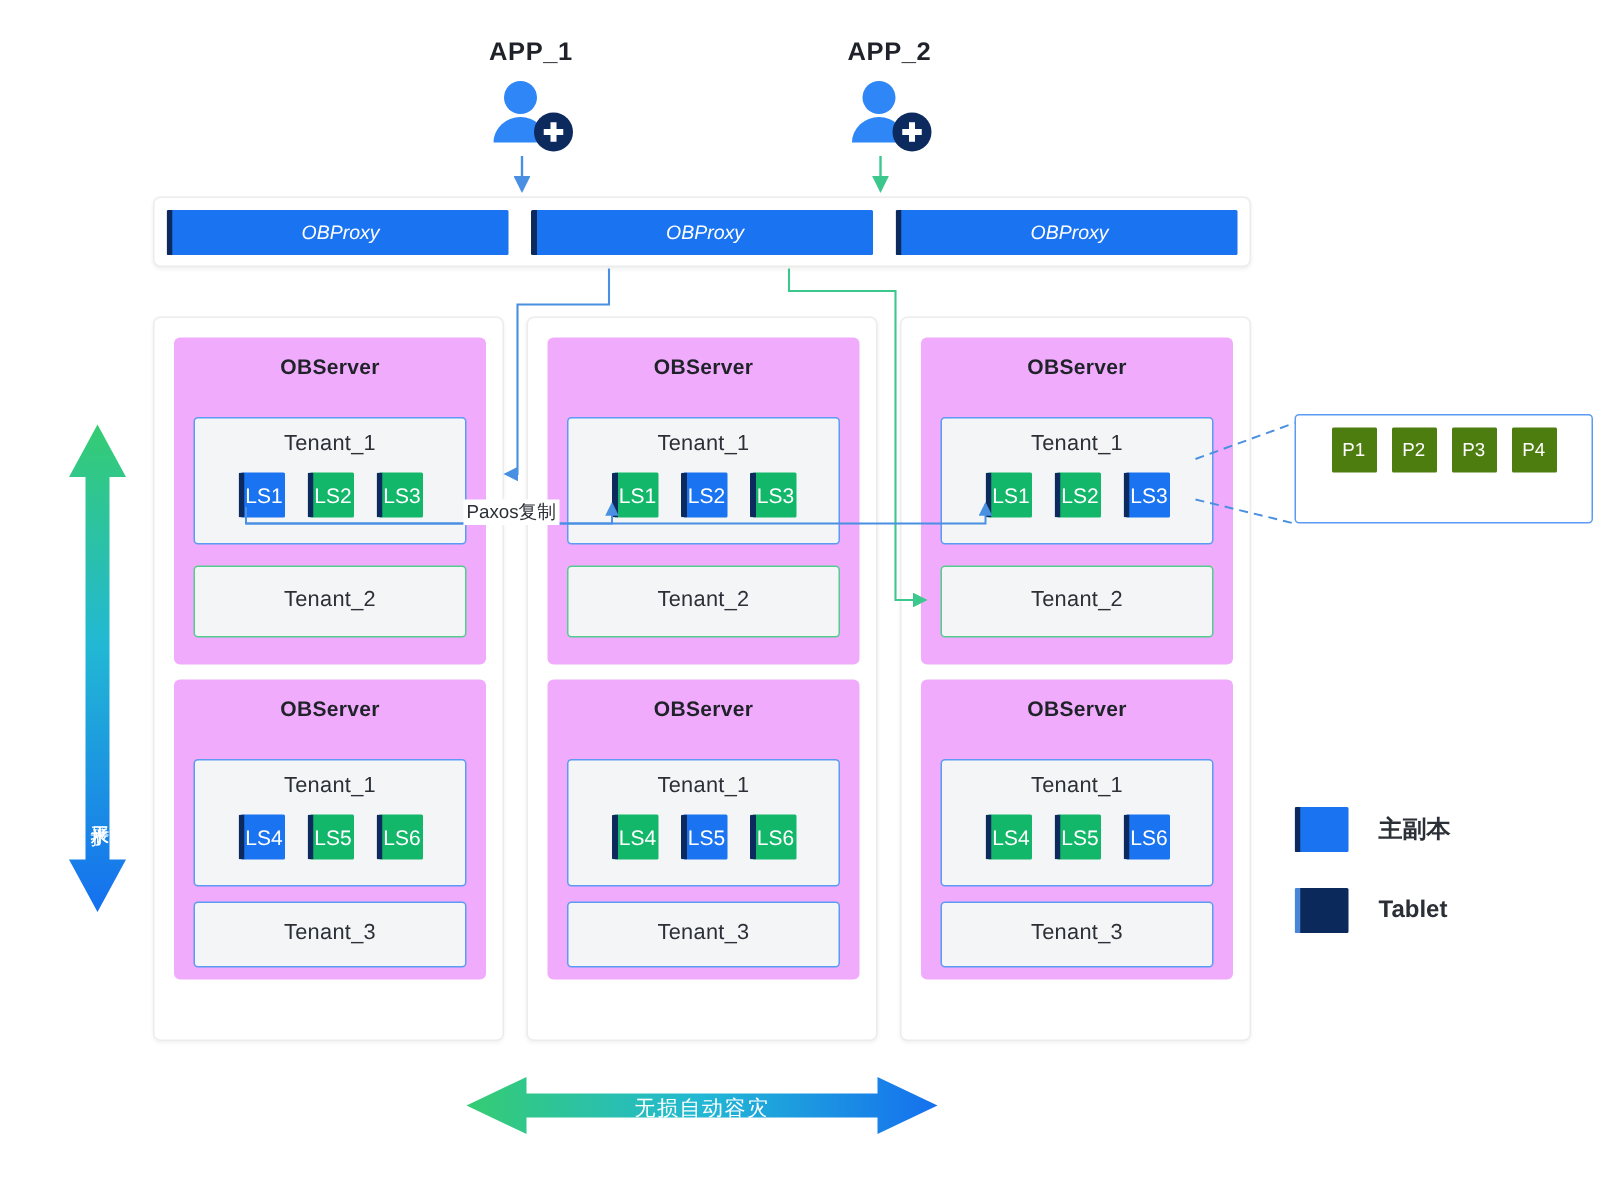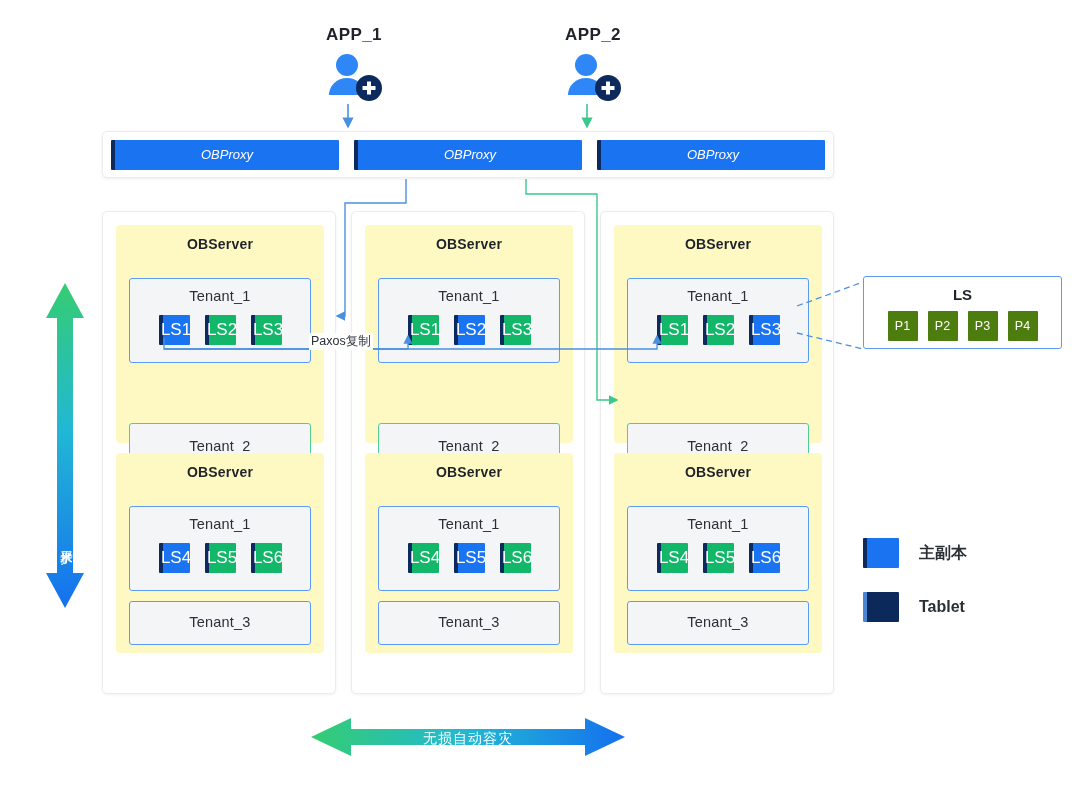--- a/index.html
+++ b/index.html
@@ -48,47 +48,47 @@
   .zone{
     position:absolute;
     background:#ffffff;
     border:1px solid #ececec;
     border-radius:5px;
     box-shadow:0 1px 3px rgba(0,0,0,.06);
     box-sizing:border-box;
   }
   .observer{
     position:absolute;
-    background:#fef9c3;
+    background:#f0abfc;
     border-radius:4px;
     box-sizing:border-box;
   }
   .observer-title{
     text-align:center;font-size:14px;font-weight:bold;color:#1f2329;
     padding-top:11px;letter-spacing:.2px;
   }
   .tenant{
     position:absolute;
     background:#f4f5f7;
     border:1px solid #5b9bf3;
     border-radius:3px;
     box-sizing:border-box;
   }
-  .tenant.green{border-color:#55cc8f;margin-top:46px;}
+  .tenant.green{border-color:#55cc8f;}
   .tenant-title{
     text-align:center;font-size:14.5px;color:#2b2f36;
     letter-spacing:.2px;
   }
   .ls-row{
     display:flex;justify-content:center;align-items:center;
   }
   .ls{
     width:31px;height:30px;
     display:flex;align-items:center;justify-content:center;
-    color:#ffffff;font-size:17px;
+    color:#ffffff;font-size:14px;
     border-left:4px solid #0d2a5e;
     box-sizing:border-box;
     border-radius:1px;
   }
   .ls.primary{background:#1a73f0;}
   .ls.secondary{background:#12b76a;}
 
   
   .ls-panel{
     position:absolute;
@@ -254,21 +254,20 @@
         </div>
       </div>
       <div class="tenant" style="left:13px;top:148px;width:182px;height:44px;">
         <div class="tenant-title" style="margin-top:12px;">Tenant_3</div>
       </div>
     </div>
 
   </div>
 
   <div class="ls-panel" style="left:849px;top:276px;width:199px;height:73px;">
-    <div class="ls-panel-title">LS</div>
     <div class="ls-panel-row">
       <div class="tablet">P1</div>
       <div class="tablet">P2</div>
       <div class="tablet">P3</div>
       <div class="tablet">P4</div>
     </div>
   </div>
 
   <div class="legend" style="left:849px;top:533px;font-weight:bold;">
     <div class="legend-row">

